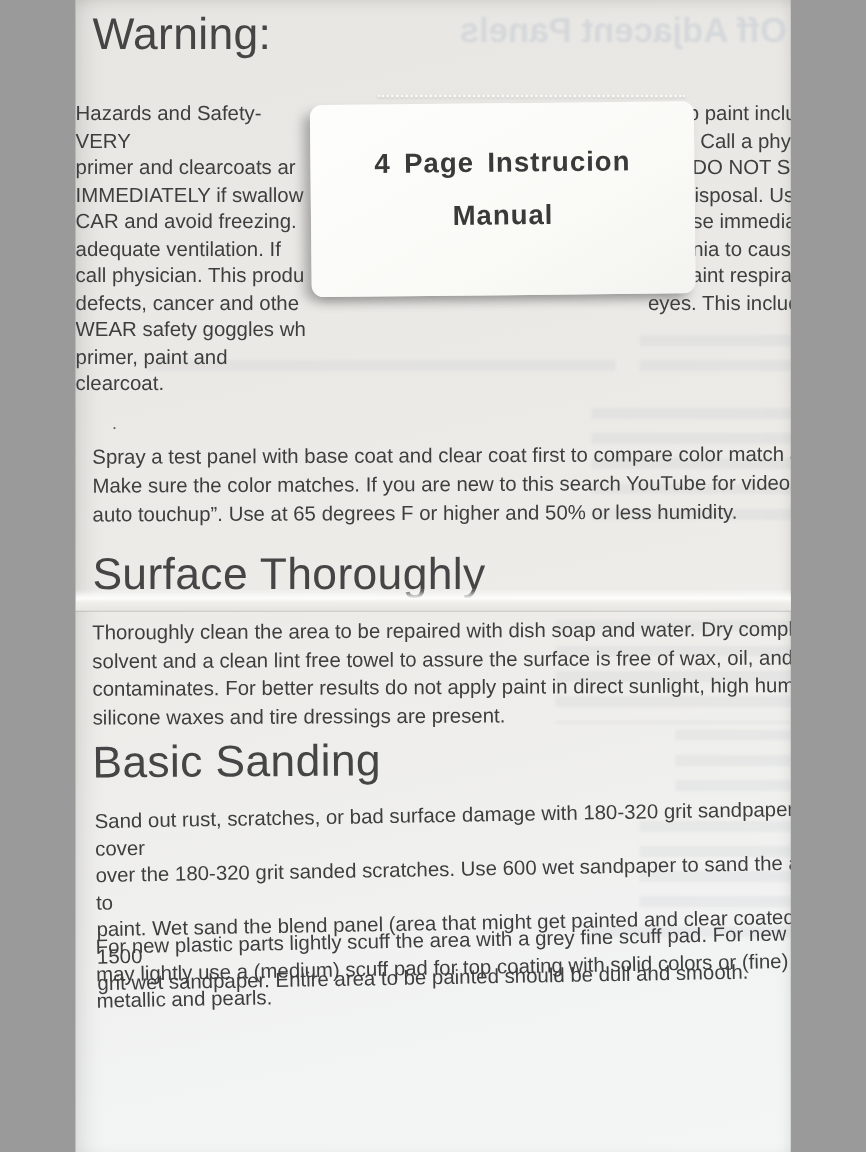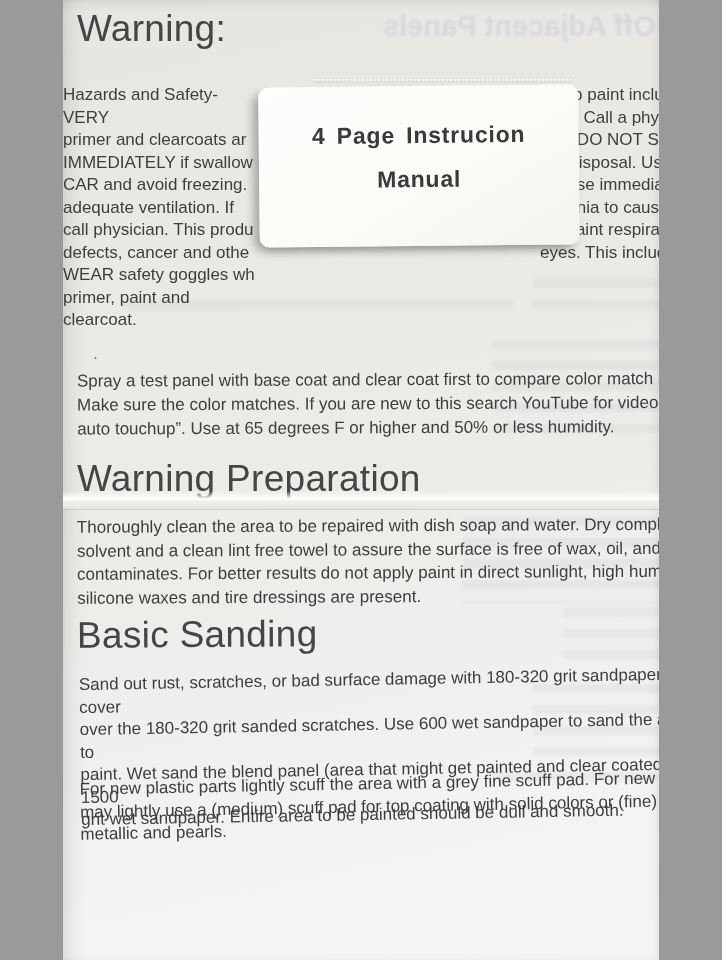--- a/index.html
+++ b/index.html
@@ -123,21 +123,21 @@
   <div class="sticker">
     <div class="sticker-line1">4 Page Instrucion</div>
     <div class="sticker-line2">Manual</div>
   </div>
 
   <div class="stray">·</div>
   <div class="body-text p-before">Spray a test panel with base coat and clear coat first to compare color match and coverage.
 Make sure the color matches.  If you are new to this search YouTube for videos for “aerosol
 auto touchup”.  Use at 65 degrees F or higher and 50% or less humidity.</div>
 
-  <div class="h h-surface">Warning Preparation</div>
+  <div class="h h-surface">Surface Thoroughly</div>
   <div class="seam"></div>
   <div class="body-text p-surface">Thoroughly clean the area to be repaired with dish soap and water.  Dry completely. Use prep
 solvent and a clean lint free towel to assure the surface is free of wax, oil, and other surface
 contaminates. For better results do not apply paint in direct sunlight, high humidity, or where
 silicone waxes and tire dressings are present.</div>
 
   <div class="h h-sanding">Basic Sanding</div>
   <div class="body-text p-sanding">Sand out rust, scratches, or bad surface damage with 180-320 grit sandpaper. Primer will cover
 over the 180-320 grit sanded scratches. Use 600 wet sandpaper to sand the area you wish to
 paint. Wet sand the blend panel (area that might get painted and clear coated) with 1000-1500

